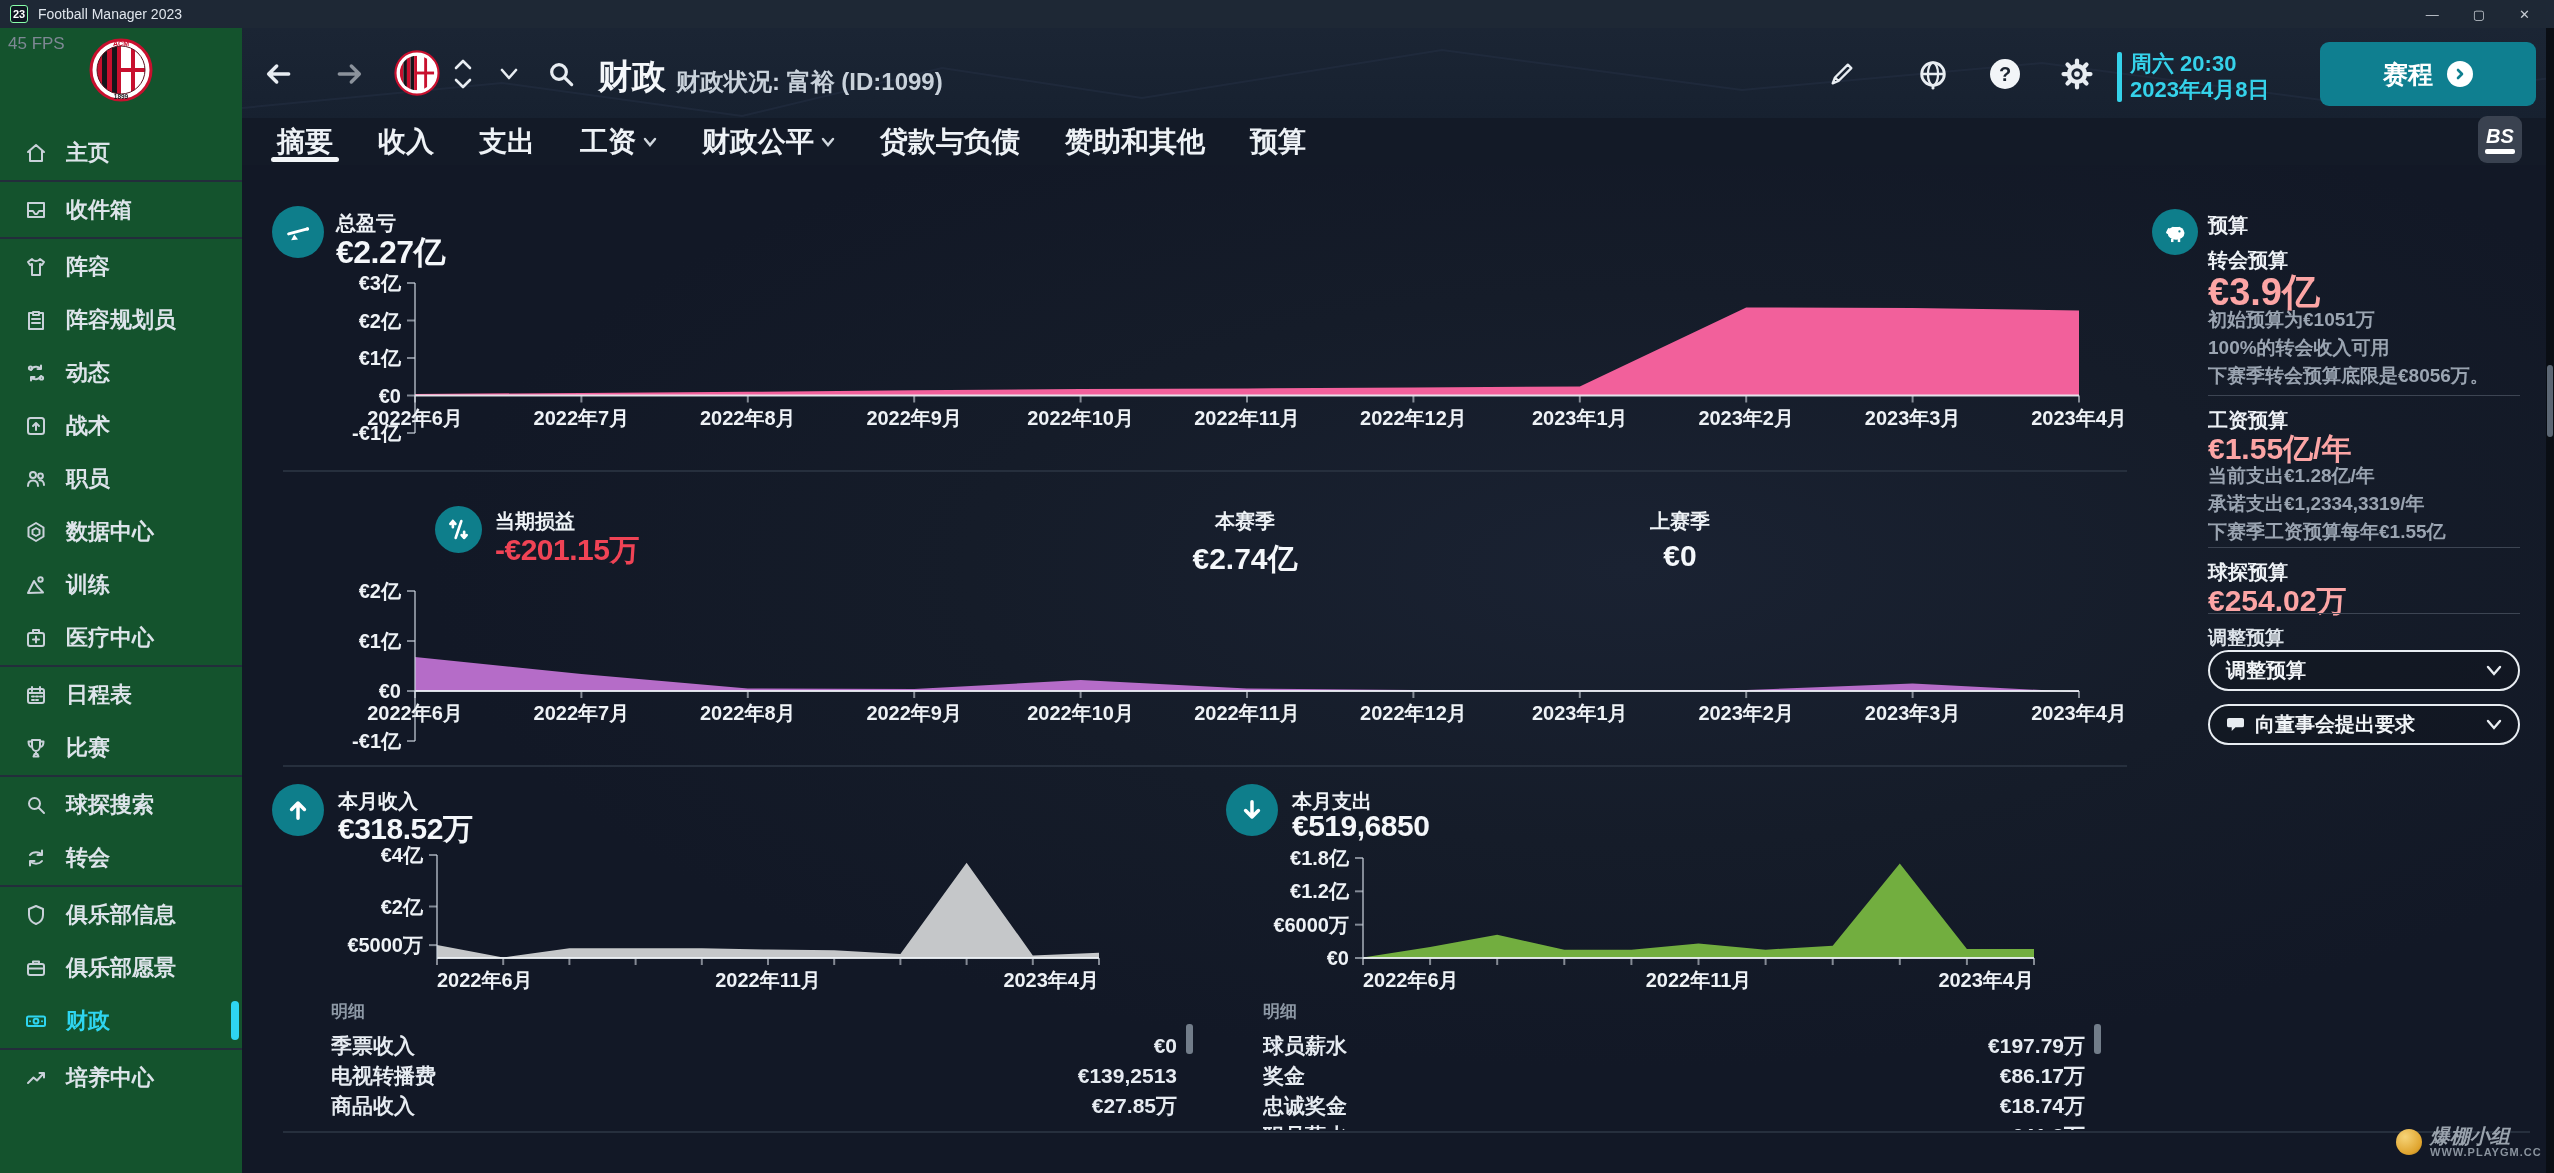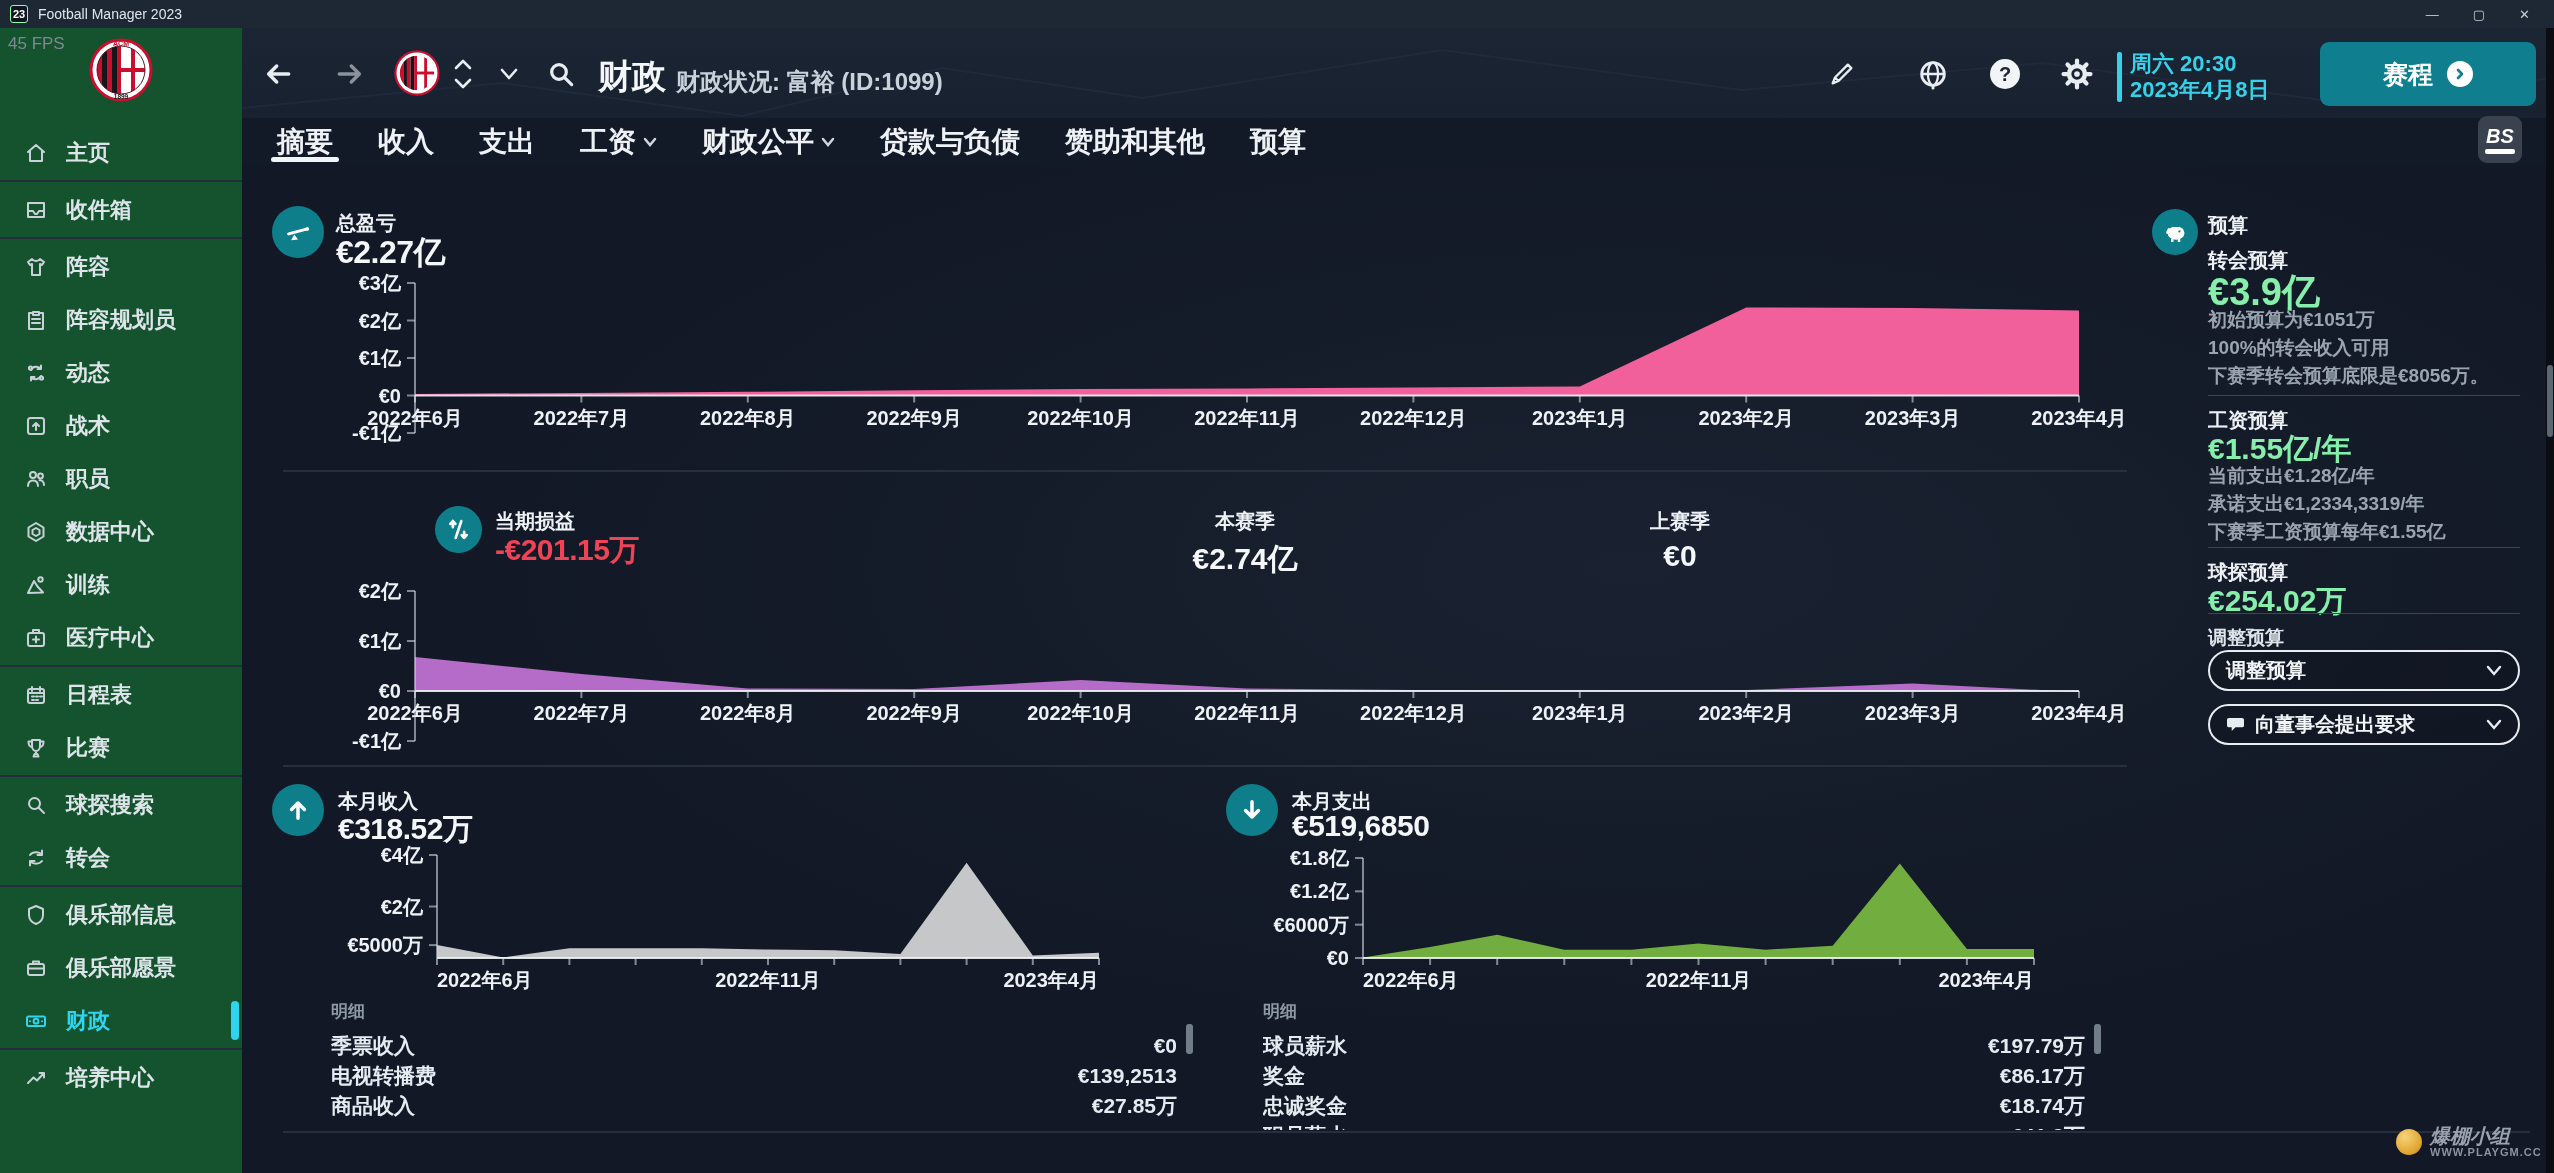--- a/index.html
+++ b/index.html
@@ -58,21 +58,21 @@
   svg[data-chart]{position:absolute;z-index:8;overflow:visible;}
   svg[data-chart] text{font:700 20px "Liberation Sans","DejaVu Sans",sans-serif;fill:#eef2f6;}
   
   .details{position:absolute;overflow:hidden;z-index:10;}
   .dhead{font-size:17px;font-weight:bold;color:#8e99a6;margin-bottom:8px;}
   .drow{display:flex;justify-content:space-between;align-items:center;height:30px;font-size:21px;font-weight:bold;color:#e6ebf1;}
   .scrollthumb{position:absolute;width:7px;border-radius:3px;background:#727d8a;z-index:11;cursor:pointer;}
   
   .bpanel{position:absolute;left:2152px;top:205px;width:368px;z-index:10;}
   .bpanel .pl{position:absolute;font-size:20px;font-weight:bold;color:#eef2f6;}
-  .bpanel .pv{position:absolute;font-weight:bold;color:#86efac;}
+  .bpanel .pv{position:absolute;font-weight:bold;color:#fca5a5;}
   .bpanel .pn{position:absolute;font-size:19px;font-weight:bold;color:#9aa4b1;}
   .bpanel .phr{position:absolute;left:56px;right:0;height:1px;background:#3d4553;}
   .pill{position:absolute;left:56px;right:0;height:41px;border:2px solid #e8edf2;border-radius:21px;display:flex;align-items:center;justify-content:space-between;padding:0 16px;cursor:pointer;background:rgba(10,14,20,0.25);}
   .pill .ptxt{font-size:20px;font-weight:bold;color:#f2f5f8;}
   .pill .pleft{display:flex;align-items:center;gap:10px;}
   .vscroll{position:absolute;left:2546px;top:28px;width:8px;height:1145px;background:#0a0e14;z-index:30;}
   .vthumb{position:absolute;left:2547px;top:365px;width:6px;height:72px;border-radius:3px;background:#5c6774;z-index:31;cursor:pointer;}
   .watermark{position:absolute;left:2396px;top:1126px;display:flex;gap:8px;align-items:center;z-index:20;}
   .wball{width:26px;height:26px;border-radius:50%;background:radial-gradient(circle at 35% 30%,#f6d478,#dfa32c 70%,#8a6a1f);}
   .wl1{font-size:20px;font-weight:bold;font-style:italic;color:#9aa3ad;line-height:20px;}

